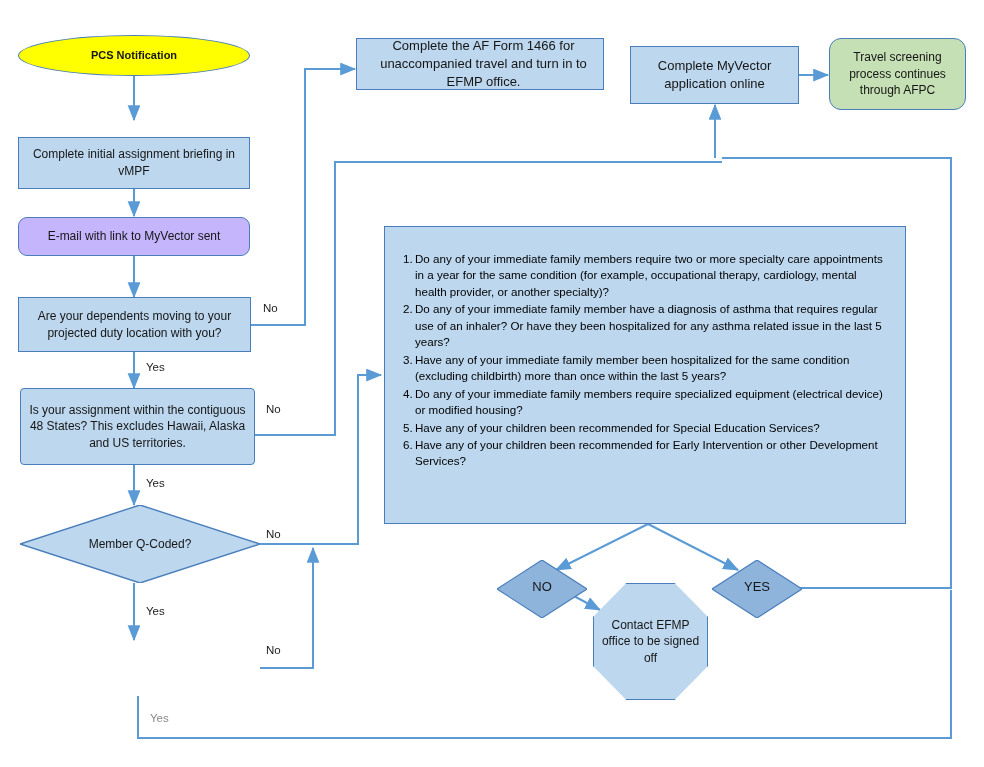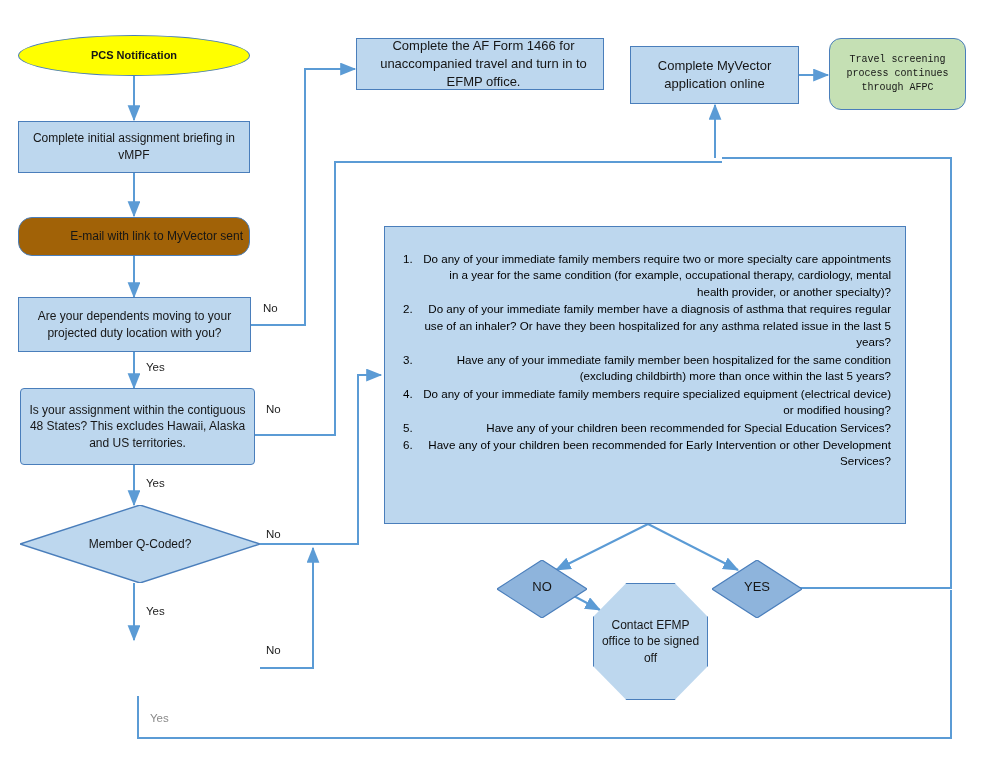--- a/index.html
+++ b/index.html
@@ -10,41 +10,41 @@
 
   .node{position:absolute;box-sizing:border-box;display:flex;align-items:center;
         justify-content:center;text-align:center;color:#161616;}
   .node .txt{display:block;width:100%;padding:0 6px;line-height:1.38;}
 
   
   .rect{background:#BDD7EE;border:1px solid #4A7EBB;}
   .rect-round{background:#BDD7EE;border:1px solid #4A7EBB;border-radius:4px;}
   .ellipse{background:#FFFF00;border:1px solid #4A7EBB;border-radius:50%;
            font-weight:bold;font-size:11px;}
-  .stadium{background:#a16207;border:1px solid #4A7EBB;border-radius:14px;text-align:right;}
+  .stadium{background:#c4b5fd;border:1px solid #4A7EBB;border-radius:9px;}
   .green{background:#C5E0B4;border:1px solid #4A7EBB;border-radius:12px;}
 
   .diamond{background:transparent;border:none;align-items:center;}
   .diamond .dshape{position:absolute;left:0;top:0;width:100%;height:100%;}
   .diamond .txt{position:relative;z-index:2;}
 
   .octagon{background:#BDD7EE;border:1px solid #4A7EBB;
            clip-path:polygon(29% 0,71% 0,100% 29%,100% 71%,71% 100%,29% 100%,0 71%,0 29%);}
 
   .qbox{background:#BDD7EE;border:1px solid #4A7EBB;}
   .qlist{margin:0;padding:0;list-style:none;width:100%;}
   .qlist li{display:flex;align-items:flex-start;font-size:11.6px;line-height:1.42;
             text-align:left;margin-bottom:1px;}
   .qnum{width:30px;flex:0 0 30px;padding-left:18px;box-sizing:border-box;}
-  .qtext{flex:1 1 auto;padding-right:14px;text-align:right;}
+  .qtext{flex:1 1 auto;padding-right:14px;}
 
   .lbl{position:absolute;font-size:11.5px;color:#1c1c1c;white-space:nowrap;}
   .lbl.faint{color:#8a8a8a;}
   .t12{font-size:12px;}
-  .t115{font-size:10px;font-family:Liberation Mono, monospace;}
+  .t115{font-size:12px;}
   .t13{font-size:13px;}
 </style>
 </head>
 <body>
 
 <div id="canvas">
 
   <svg class="wires" viewBox="0 0 984 767" xmlns="http://www.w3.org/2000/svg">
     <defs>
       <marker id="ar" markerWidth="9" markerHeight="9" refX="7.4" refY="3.2" orient="auto" markerUnits="strokeWidth">
@@ -86,21 +86,21 @@
       <path d="M715,158 L715,105" marker-end="url(#ar)"></path>
 
       <path d="M799,75 L828,75" marker-end="url(#ar)"></path>
     </g>
   </svg>
 
   <div class="node ellipse" style="left:18px;top:35px;width:232px;height:41px;">
     <span class="txt">PCS Notification</span>
   </div>
 
-  <div class="node rect t12" style="left:18px;top:121px;width:232px;height:52px;">
+  <div class="node rect t12" style="left:18px;top:137px;width:232px;height:52px;">
     <span class="txt">Complete initial assignment briefing in vMPF</span>
   </div>
 
   <div class="node stadium t12" style="left:18px;top:217px;width:232px;height:39px;">
     <span class="txt">E-mail with link to MyVector sent</span>
   </div>
 
   <div class="node rect t12" style="left:18px;top:297px;width:233px;height:55px;">
     <span class="txt">Are your dependents moving to your projected duty location with you?</span>
   </div>

